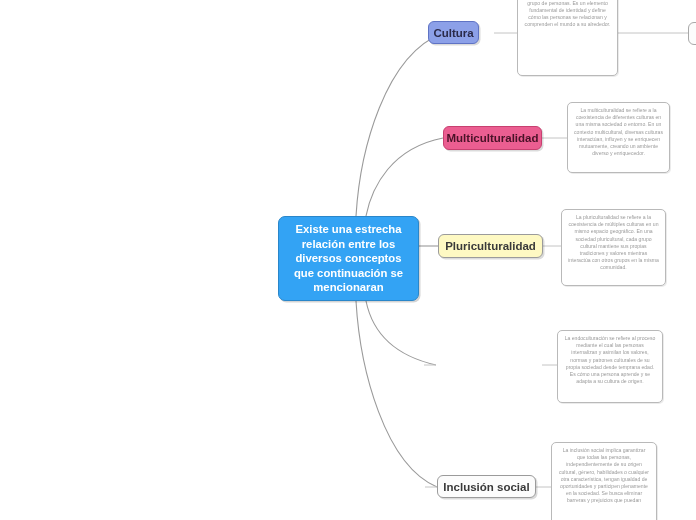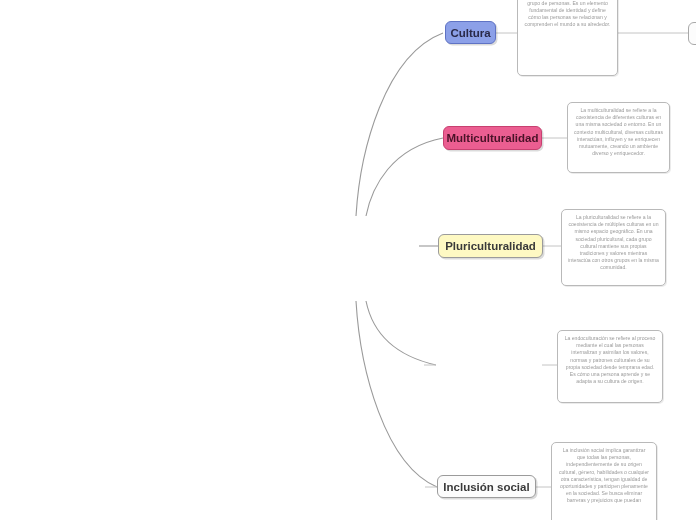--- a/index.html
+++ b/index.html
@@ -60,21 +60,21 @@
     font-size: 11.5px;
     display: flex;
     align-items: center;
     justify-content: center;
     text-align: center;
     padding: 4px 9px;
     white-space: nowrap;
     box-shadow: 1.5px 1.5px 0 rgba(0,0,0,0.14);
   }
   .bn-cultura {
-    left: 445px; top: 21px;
+    left: 428px; top: 21px;
     width: 51px; height: 23px;
     background: #8CA0E8;
     border: 1px solid #5f73c4;
     color: #2a2a4a;
   }
   .bn-multi {
     left: 443px; top: 126px;
     width: 99px; height: 24px;
     background: #EB5E91;
     border: 1px solid #c74070;
@@ -152,20 +152,21 @@
     <path d="M 542 138 L 567 138" fill="none" stroke="#c4c4c4" stroke-width="1"></path>
     <path d="M 543 246 L 561 246" fill="none" stroke="#c4c4c4" stroke-width="1"></path>
     <path d="M 542 365 L 557 365" fill="none" stroke="#c4c4c4" stroke-width="1"></path>
     <path d="M 536 487 L 551 487" fill="none" stroke="#c4c4c4" stroke-width="1"></path>
 
     <path d="M 618 33 L 688 33" fill="none" stroke="#c4c4c4" stroke-width="1"></path>
     <path d="M 424 365 L 436 365" fill="none" stroke="#c4c4c4" stroke-width="1"></path>
     <path d="M 425 487 L 437 487" fill="none" stroke="#c4c4c4" stroke-width="1"></path>
   </svg>
 
+  <div class="central-node">Existe una estrecha relación entre los diversos conceptos que continuación se mencionaran</div>
 
   <div class="branch-node bn-cultura">Cultura</div>
   <div class="branch-node bn-multi">Multiculturalidad</div>
   <div class="branch-node bn-pluri">Pluriculturalidad</div>
   <div class="branch-node bn-inclusion">Inclusión social</div>
 
   <div class="detail-box db-cultura">La cultura se refiere al conjunto de valores, creencias, normas, tradiciones, costumbres, arte y conocimientos compartidos por un grupo de personas. Es un elemento fundamental de identidad y define cómo las personas se relacionan y comprenden el mundo a su alrededor.</div>
   <div class="detail-box db-multi">La multiculturalidad se refiere a la coexistencia de diferentes culturas en una misma sociedad o entorno. En un contexto multicultural, diversas culturas interactúan, influyen y se enriquecen mutuamente, creando un ambiente diverso y enriquecedor.</div>
   <div class="detail-box db-pluri">La pluriculturalidad se refiere a la coexistencia de múltiples culturas en un mismo espacio geográfico. En una sociedad pluricultural, cada grupo cultural mantiene sus propias tradiciones y valores mientras interactúa con otros grupos en la misma comunidad.</div>
   <div class="detail-box db-endo">La endoculturación se refiere al proceso mediante el cual las personas internalizan y asimilan los valores, normas y patrones culturales de su propia sociedad desde temprana edad. Es cómo una persona aprende y se adapta a su cultura de origen.</div>

